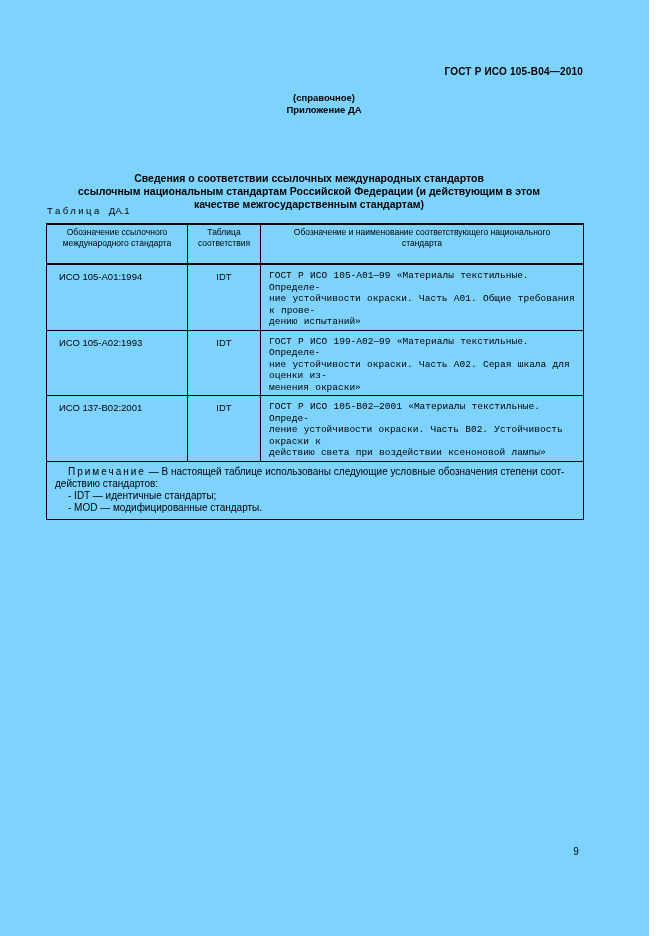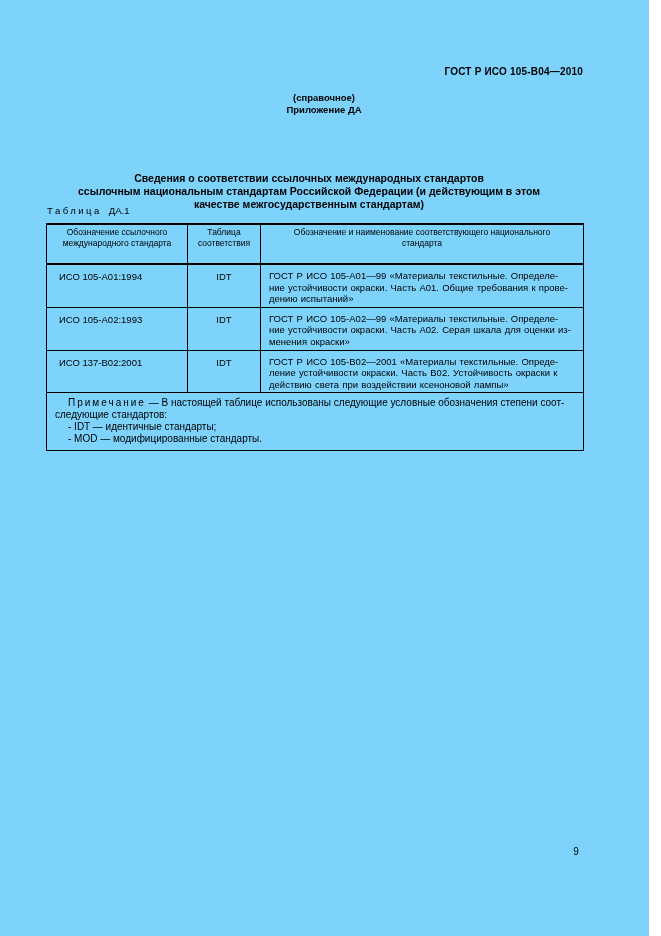--- a/index.html
+++ b/index.html
@@ -116,20 +116,21 @@
   td.cell-degree {
     text-align: center;
     padding: 6px 2px 2px 2px;
     line-height: 11.5px;
   }
   td.cell-national {
     padding: 5px 7px 2px 8px;
     line-height: 11.5px;
     white-space: pre-line;
     word-spacing: 0.6px;
+    font-family: Liberation Mono, monospace;
   }
 
   
   td.cell-note {
     padding: 4px 16px 5px 8px;
     line-height: 12px;
     font-size: 10px;
     margin-left: 26px;
   }
   .note-line1 {
@@ -193,37 +194,37 @@
       <tr class="r1">
         <td class="cell-intl">ИСО 105-А01:1994</td>
         <td class="cell-degree">IDT</td>
         <td class="cell-national">ГОСТ Р ИСО 105-А01—99 «Материалы текстильные. Определе-
 ние устойчивости окраски. Часть А01. Общие требования к прове-
 дению испытаний»</td>
       </tr>
       <tr class="r2">
         <td class="cell-intl">ИСО 105-А02:1993</td>
         <td class="cell-degree">IDT</td>
-        <td class="cell-national">ГОСТ Р ИСО 105-А02—99 «Материалы текстильные. Определе-
+        <td class="cell-national">ГОСТ Р ИСО 199-А02—99 «Материалы текстильные. Определе-
 ние устойчивости окраски. Часть А02. Серая шкала для оценки из-
 менения окраски»</td>
       </tr>
       <tr class="r4">
         <td class="cell-intl">ИСО 137-В02:2001</td>
         <td class="cell-degree">IDT</td>
         <td class="cell-national">ГОСТ Р ИСО 105-В02—2001 «Материалы текстильные. Опреде-
 ление устойчивости окраски. Часть В02. Устойчивость окраски к
 действию света при воздействии ксеноновой лампы»</td>
       </tr>
       <tr class="note-row">
         <td class="cell-note" colspan="3">
           <div class="note-line1">
             <span class="note-label">Примечание</span><span> — В настоящей таблице использованы следующие условные обозначения степени соот-</span>
           </div>
-          <div>следующие стандартов:</div>
+          <div>действию стандартов:</div>
           <div class="note-item">- IDT — идентичные стандарты;</div>
           <div class="note-item">- MOD — модифицированные стандарты.</div>
         </td>
       </tr>
     </tbody>
   </table>
 
   <div class="page-number">9</div>
 
 </div>

